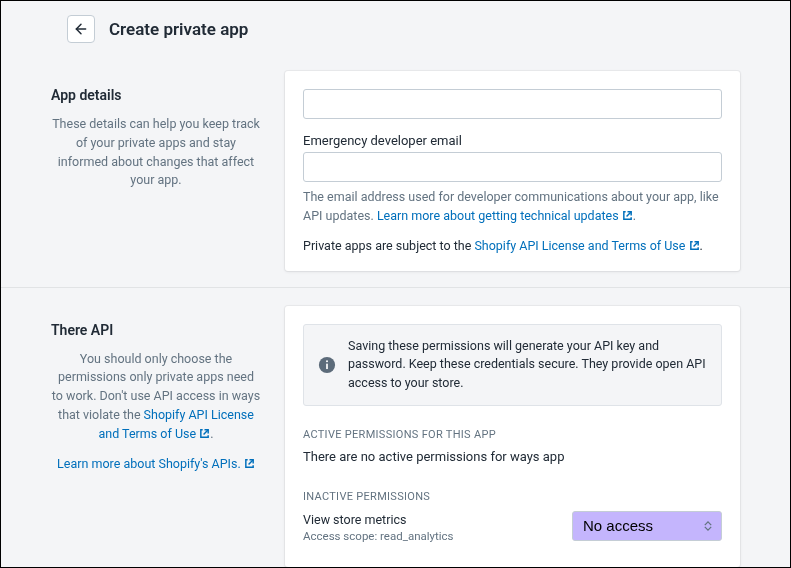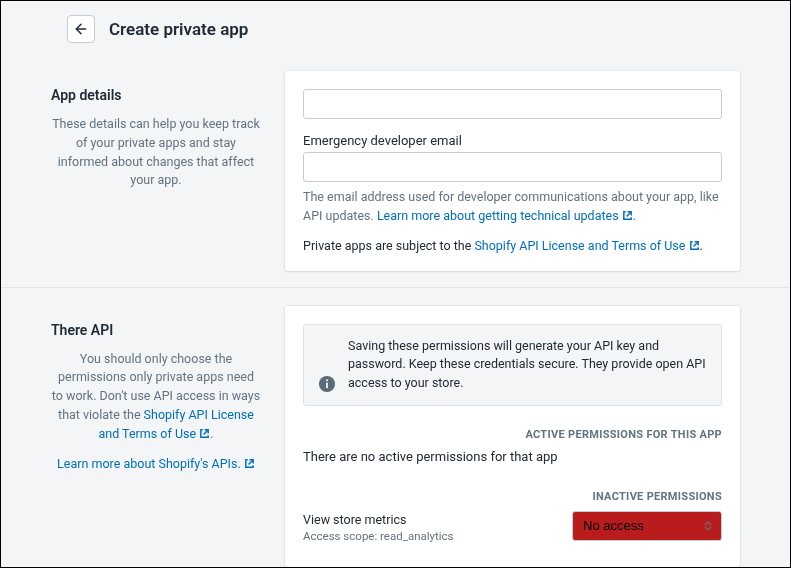--- a/index.html
+++ b/index.html
@@ -122,42 +122,41 @@
       border-top: 1px solid #e1e3e5;
       margin: 0 -50px 18px -50px;
     }
     .banner {
       background: #f4f5f7;
       border: 1px solid #dfe3e8;
       border-radius: 3px;
       padding: 12px 14px;
       display: flex;
       gap: 12px;
-      align-items: flex-end;
+      align-items: center;
       margin-bottom: 22px;
     }
     .banner-icon {
       width: 18px;
       height: 18px;
       flex-shrink: 0;
       margin-top: 1px;
     }
     .banner-text {
       font-size: 12.5px;
       color: #212b36;
       line-height: 1.5;
     }
     .sub-heading {
       font-size: 11px;
-      font-weight: 700;
+      font-weight: 400;
       color: #637381;
       letter-spacing: 0.3px;
       text-transform: uppercase;
       margin-bottom: 8px;
-      text-align: right;
     }
     .empty-text {
       font-size: 13px;
       color: #212b36;
       margin-bottom: 26px;
     }
     .perm-row {
       display: flex;
       justify-content: space-between;
       align-items: flex-start;
@@ -185,23 +184,23 @@
     .select-wrap {
       position: relative;
       width: 150px;
       flex-shrink: 0;
     }
     .select {
       width: 100%;
       height: 30px;
       border: 1px solid #c4cdd5;
       border-radius: 3px;
-      background: #b91c1c;
+      background: #c4b5fd;
       padding: 0 24px 0 10px;
-      font-size: 13px;
+      font-size: 15px;
       appearance: none;
       cursor: pointer;
     }
     .select-chevrons {
       position: absolute;
       right: 8px;
       top: 50%;
       transform: translateY(-50%);
       pointer-events: none;
       width: 10px;
@@ -305,21 +304,21 @@
               <svg viewBox="0 0 20 20" fill="#5c6b7a">
                   <circle cx="10" cy="10" r="9"></circle>
                   <rect x="9" y="8.5" width="2" height="6" fill="#f4f5f7"></rect>
                   <circle cx="10" cy="5.8" r="1.2" fill="#f4f5f7"></circle>
                 </svg>
             </span>
             <div class="banner-text">Saving these permissions will generate your API key and password. Keep these credentials secure. They provide open API access to your store.</div>
           </div>
 
           <div class="sub-heading">ACTIVE PERMISSIONS FOR THIS APP</div>
-          <div class="empty-text">There are no active permissions for that app</div>
+          <div class="empty-text">There are no active permissions for ways app</div>
 
           <div class="sub-heading">INACTIVE PERMISSIONS</div>
 
           <div class="perm-row">
             <div class="perm-info">
               <div class="perm-desc">View store metrics</div>
               <div class="perm-scope">Access scope: read_analytics</div>
             </div>
             <div class="select-wrap">
               <select class="select">

